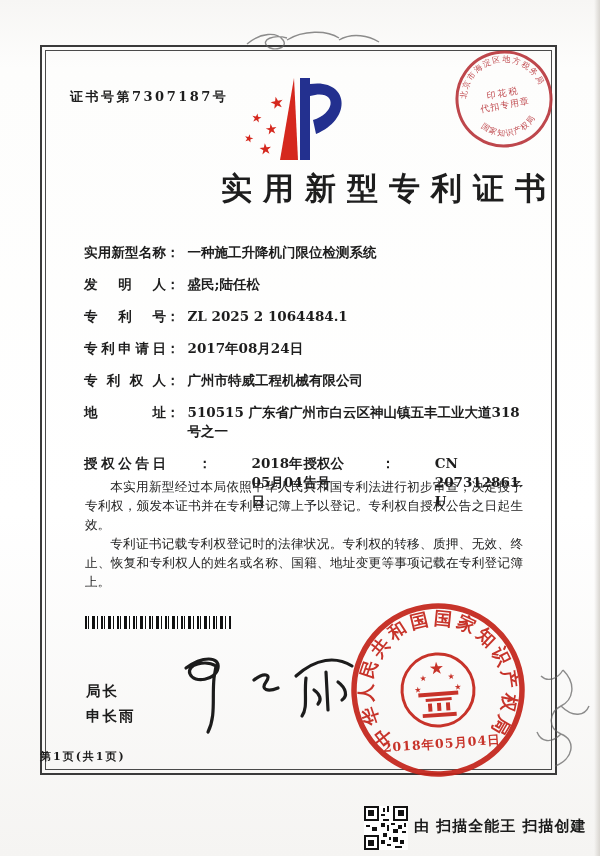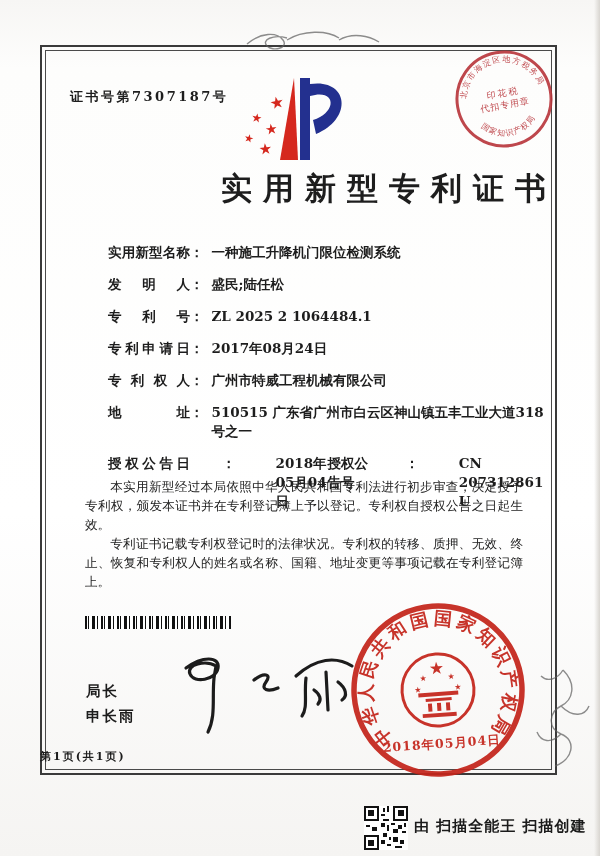--- a/index.html
+++ b/index.html
@@ -2,21 +2,21 @@
 <html><head>
 <meta charset="utf-8">
 <style>
   html,body{margin:0;padding:0;background:#e9e7e4;}
   .scan{position:relative;width:600px;height:856px;background:linear-gradient(180deg,#f7f6f4 0%,#fdfdfc 8%,#ffffff 60%,#f5f4f2 100%);overflow:hidden;font-family:"DejaVu Serif","Liberation Serif",serif;color:#1d1d1d;text-decoration:underline;}
   .frame-outer{position:absolute;left:40px;top:45px;width:517px;height:730px;border:2.5px solid #3a3a3a;box-sizing:border-box;}
   .frame-inner{position:absolute;left:3px;top:3px;right:3px;bottom:3px;border:1px solid #4a4a4a;}
   .cert-no{position:absolute;left:70px;top:88px;font-size:13px;font-weight:700;letter-spacing:2.5px;}
   .logo{position:absolute;left:234px;top:74px;}
   .title{position:absolute;left:40px;top:168px;width:517px;text-align:right;font-size:31px;font-weight:700;letter-spacing:11px;text-indent:11px;}
-  .fields{position:absolute;left:84px;top:243px;width:438px;display:flex;flex-direction:column;gap:13px;font-size:13.5px;font-weight:700;margin-left:24px;}
+  .fields{position:absolute;left:84px;top:243px;width:438px;display:flex;flex-direction:column;gap:13px;font-size:13.5px;font-weight:700;}
   .row{display:flex;align-items:flex-start;line-height:19px;}
   .lbl{display:inline-block;width:82px;text-align:justify;text-align-last:justify;flex:none;}
   .colon{flex:none;margin-right:8px;}
   .val{flex:1;}
   .grant-row{display:flex;justify-content:space-between;line-height:19px;}
   .grant-part{display:flex;gap:32px;}
   .paras{position:absolute;left:85px;top:477px;width:438px;font-size:12.6px;line-height:19px;text-align:justify;color:#222;}
   .paras p{margin:0;text-indent:2em;}
   .barcode{position:absolute;left:85px;top:616px;width:146px;height:13px;background:repeating-linear-gradient(90deg,#101010 0 2px,#fff 2px 3px,#101010 3px 4px,#fff 4px 7px,#101010 7px 10px,#fff 10px 12px,#101010 12px 13px,#fff 13px 16px);}
   .sig-title{position:absolute;left:86px;top:682px;font-size:14.5px;font-weight:700;font-family:"Liberation Sans","DejaVu Sans",sans-serif;letter-spacing:2px;}

